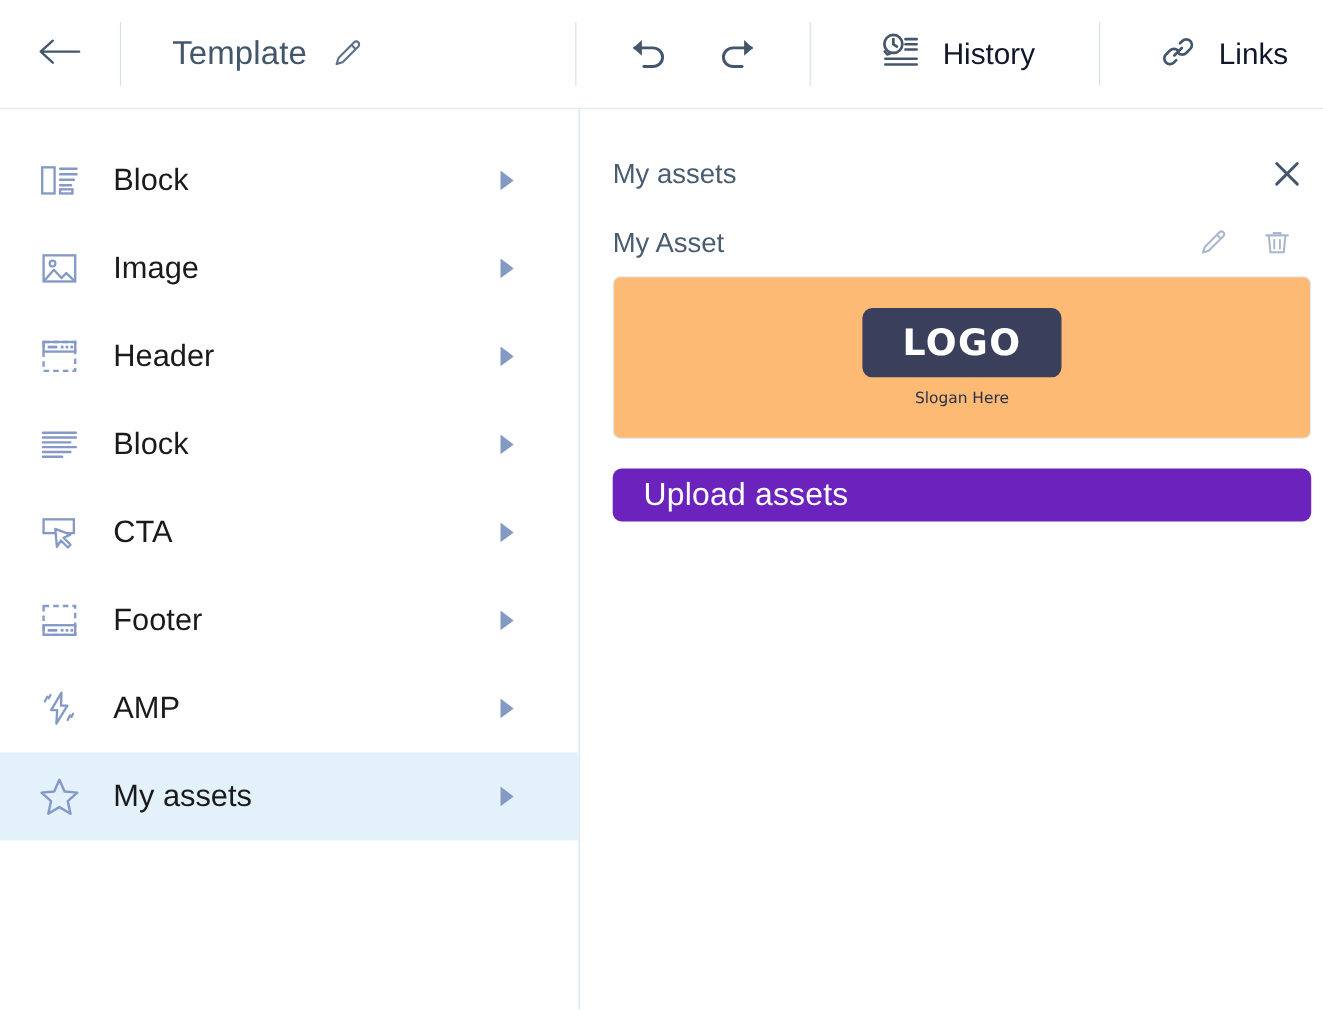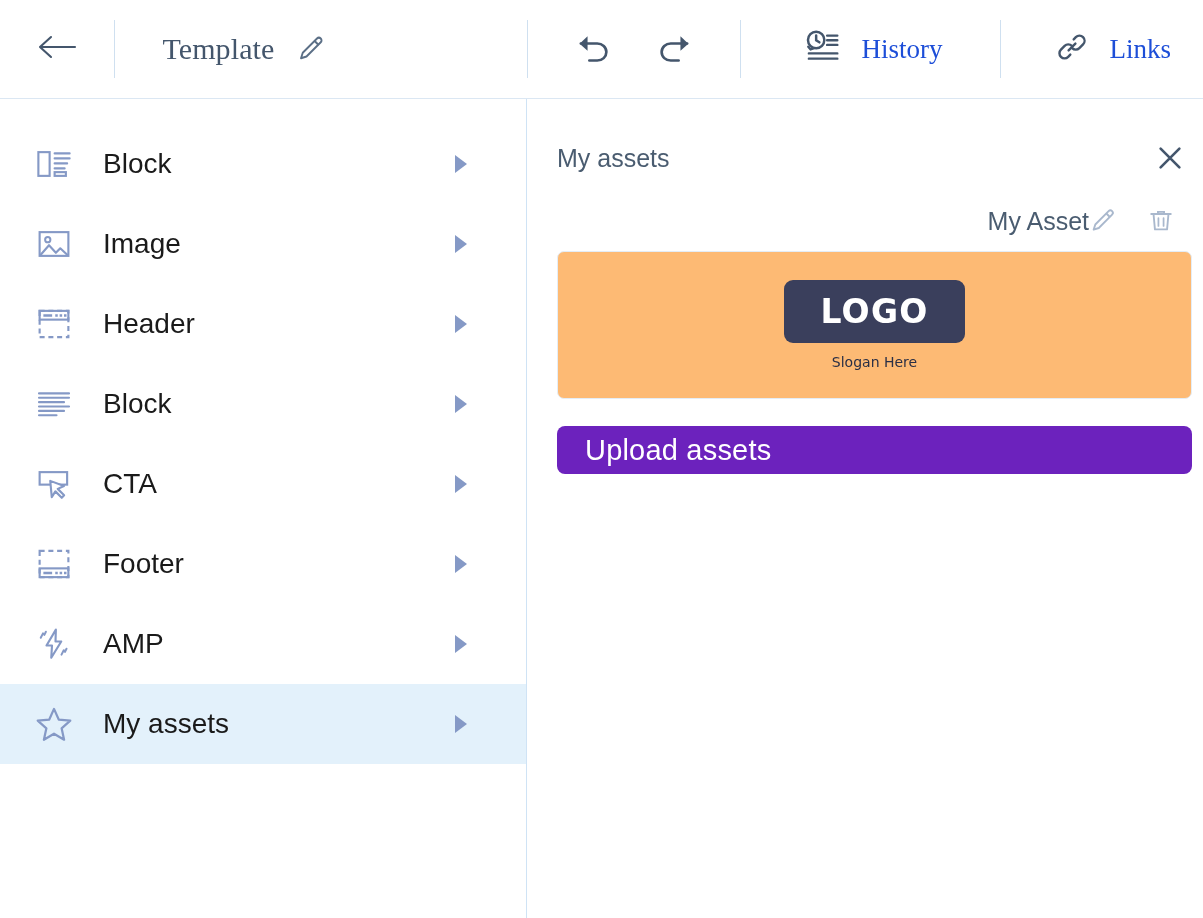--- a/index.html
+++ b/index.html
@@ -24,21 +24,20 @@
 
   
   .topbar {
     height: 99px;
     box-sizing: border-box;
     border-bottom: 1px solid #dbe7f3;
     display: flex;
     align-items: center;
     flex: 0 0 auto;
     background: #ffffff;
-    font-family: Liberation Serif, serif;
   }
   .tb-back {
     width: 126px;
     display: flex;
     align-items: center;
     justify-content: center;
     height: 100%;
     cursor: pointer;
   }
   .tb-sep {
@@ -78,21 +77,21 @@
     align-items: center;
     gap: 20px;
     padding: 0 32px;
     cursor: pointer;
     white-space: nowrap;
   }
   .tb-action.history { padding-left: 62px; padding-right: 58px; }
   .tb-action.links { padding-left: 54px; }
   .tb-action-label {
     font-size: 27px;
-    color: #1d4ed8;
+    color: #0f172a;
   }
 
   
   .body-area {
     flex: 1 1 auto;
     display: flex;
     min-height: 0;
     position: relative;
   }
 
@@ -182,21 +181,20 @@
   .asset-row-head {
     display: flex;
     align-items: center;
     height: 52px;
     padding-right: 10px;
   }
   .asset-name {
     font-size: 25px;
     color: #4a5c70;
     flex: 1 1 auto;
-    text-align: right;
   }
   .asset-actions {
     display: flex;
     align-items: center;
     gap: 30px;
     margin-right: 13px;
   }
   .act-btn {
     cursor: pointer;
     display: flex;

